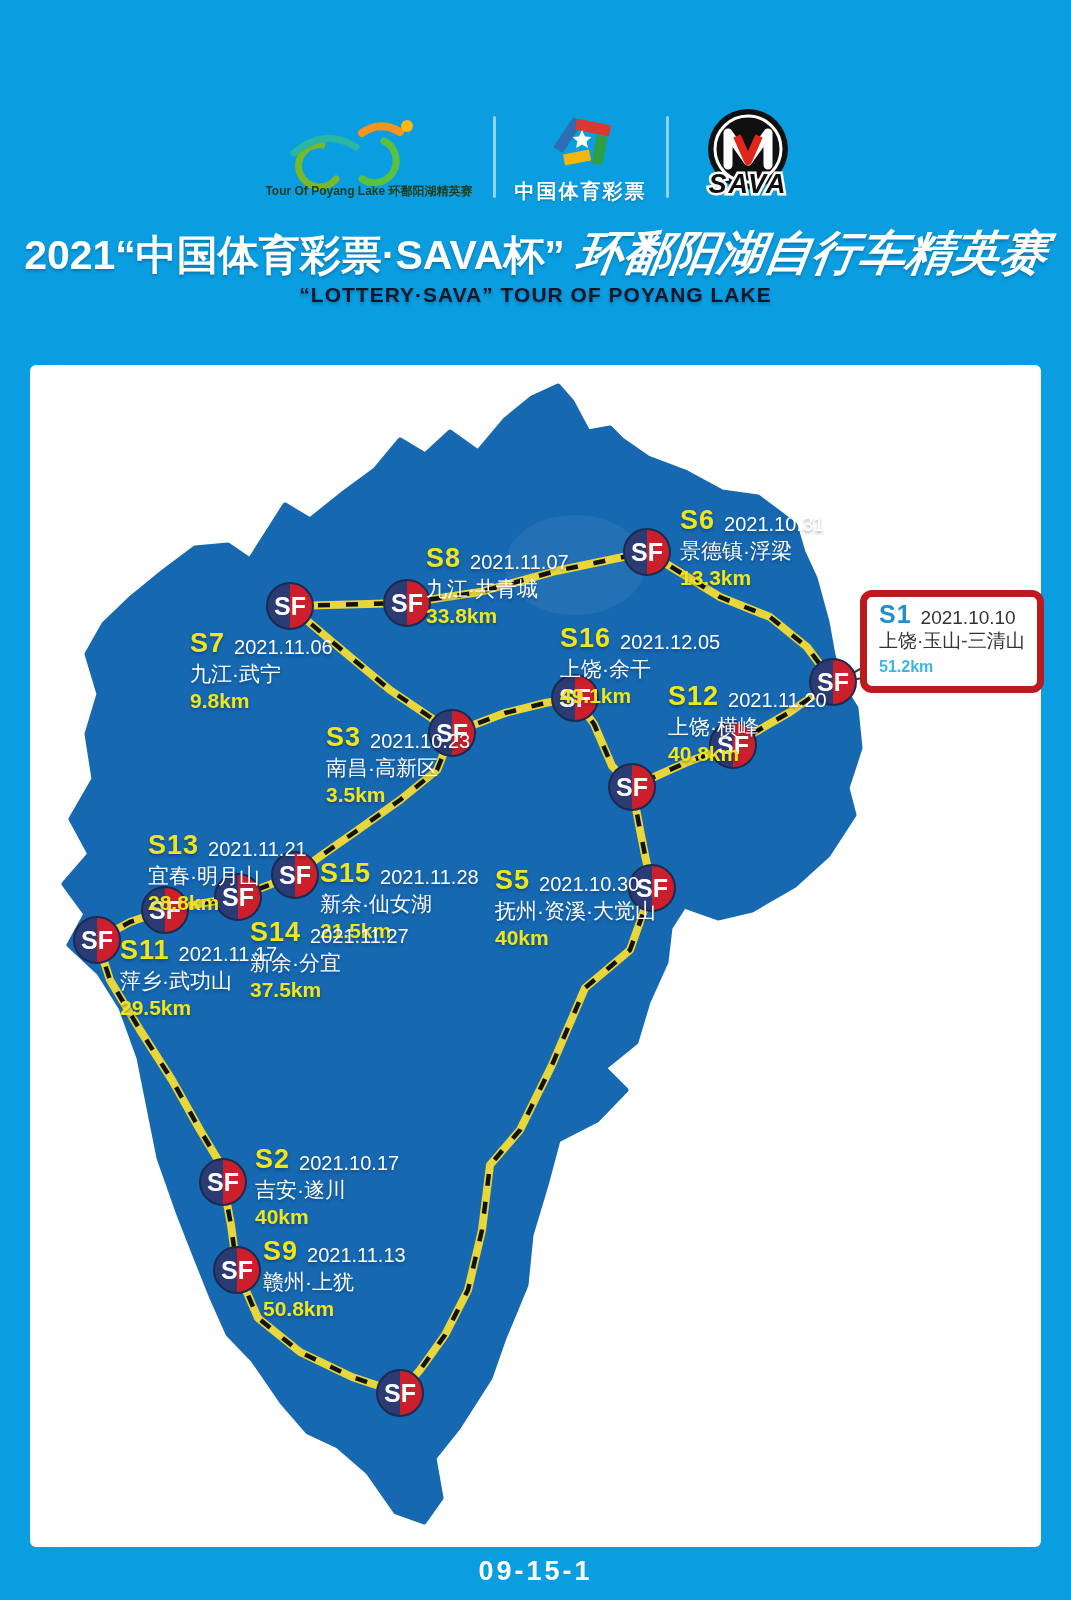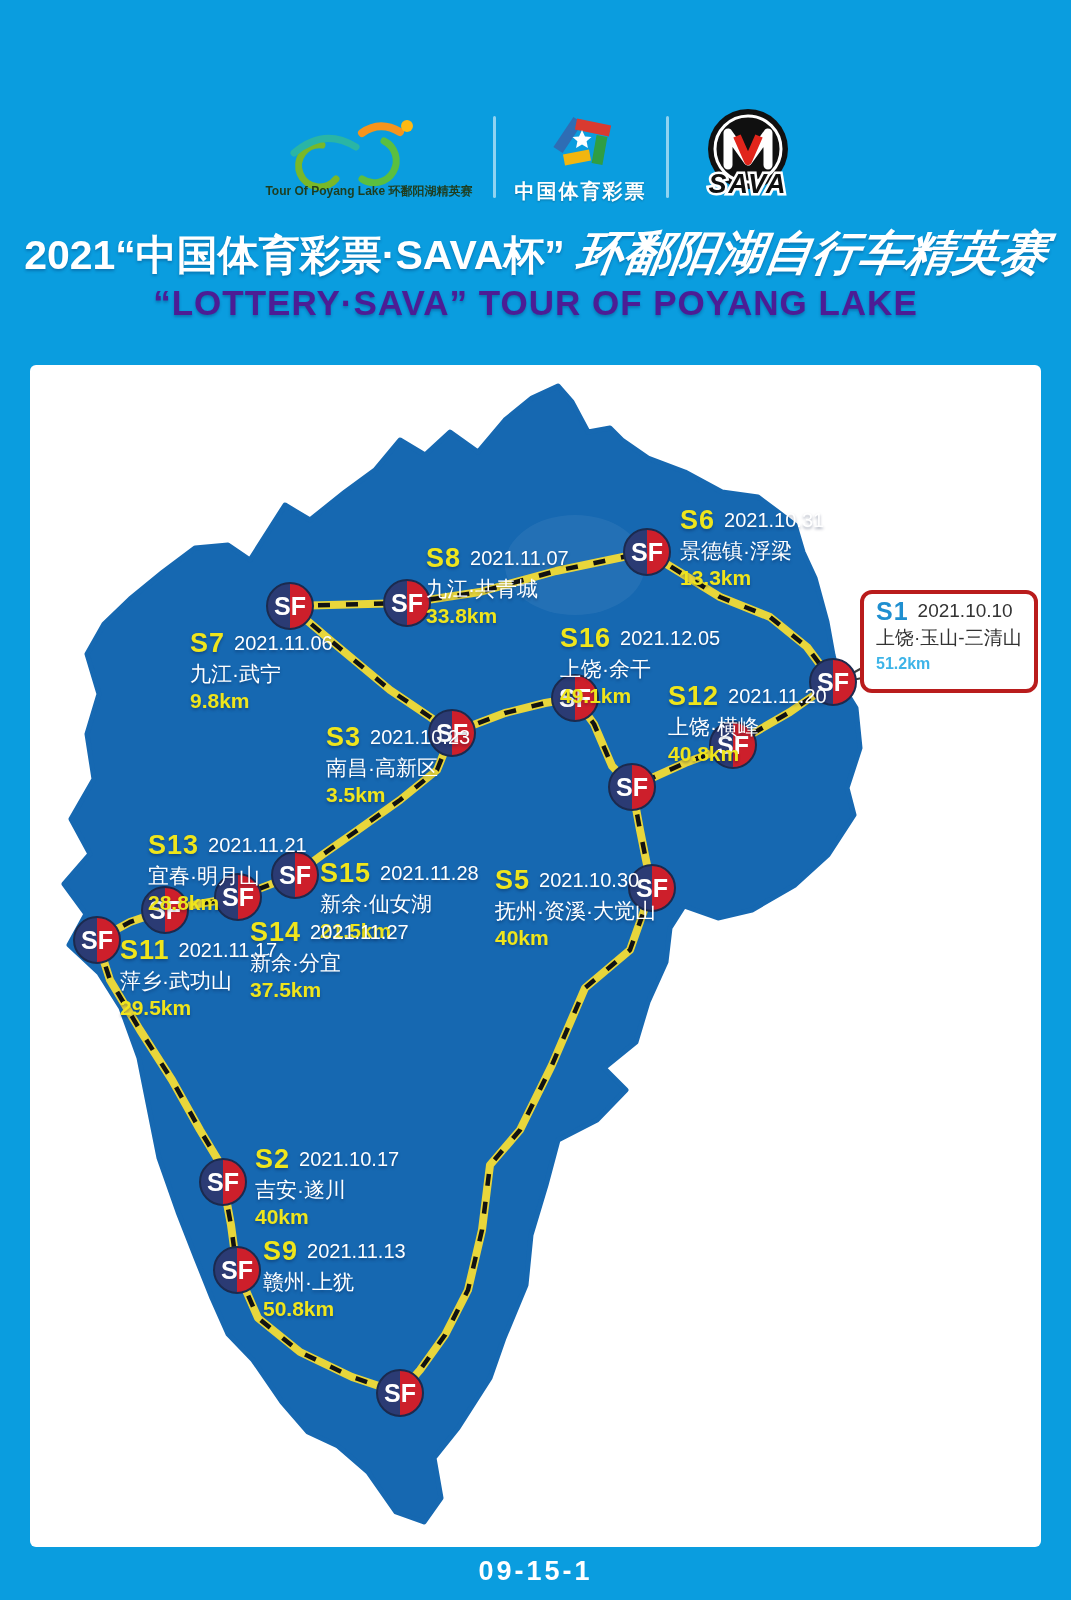--- a/index.html
+++ b/index.html
@@ -12,35 +12,35 @@
   .poster{position:relative;width:1071px;height:1600px;background:var(--bg)}
 
   
   .logo-row{position:absolute;top:92px;left:0;width:100%;height:130px;display:flex;justify-content:center;align-items:center;gap:19px}
   .logo{display:flex;flex-direction:column;align-items:center}
   .logo-sep{width:3px;height:82px;background:rgba(255,255,255,.55);border-radius:2px}
   .lottery-caption{color:#fff;font-weight:bold;font-size:20px;margin-top:4px;letter-spacing:2px;text-shadow:0 1px 2px rgba(0,0,0,.25)}
   .title{position:absolute;top:222px;width:100%;text-align:center;color:#fff;white-space:nowrap;text-shadow:0 2px 3px rgba(0,30,80,.3)}
   .title-main{font-size:41px;font-weight:bold}
   .title-script{font-size:47px;font-weight:bold;font-style:italic;font-family:"DejaVu Serif","Liberation Serif",serif;display:inline-block;transform:skewX(-8deg);margin-left:12px}
-  .subtitle{position:absolute;top:283px;width:100%;text-align:center;color:#4c1d95;font-size:35px;font-weight:bold;letter-spacing:1px;text-shadow:0 2px 3px rgba(0,30,80,.3)}
+  .subtitle{position:absolute;top:283px;width:100%;text-align:center;color:#0f172a;font-size:21px;font-weight:bold;letter-spacing:1px;text-shadow:0 2px 3px rgba(0,30,80,.3)}
 
   
   .card{position:absolute;left:30px;top:365px;width:1011px;height:1182px;background:#fff;border-radius:6px;z-index:0}
   .map-layer{position:absolute;left:0;top:0;width:1071px;height:1600px;z-index:1;pointer-events:none}
 
   
   .stage{position:absolute;z-index:3;line-height:1.12;white-space:nowrap;text-shadow:0 2px 3px rgba(0,20,60,.35)}
-  .stage .l1{display:flex;align-items:center}
+  .stage .l1{display:flex;align-items:flex-end}
   .stage .num{font-size:27px;font-weight:bold;color:var(--accent);letter-spacing:1px}
   .stage .date{font-size:20px;color:#fff;margin-left:9px}
   .stage .loc{font-size:21px;color:#fff;margin-top:4px}
   .stage .dist{font-size:21px;font-weight:bold;color:var(--accent);margin-top:3px}
 
-  .bubble{background:#fff;border:4px solid #b91c1c;border-radius:12px;padding:3px 12px 16px;z-index:4;text-shadow:none}
+  .bubble{background:#fff;border:7px solid #b91c1c;border-radius:12px;padding:3px 12px 10px;z-index:4;text-shadow:none}
   .bubble .num{color:var(--co-blue);font-size:25px}
   .bubble .date{color:#333;font-size:19px}
   .bubble .loc{color:#333;font-size:19px;margin-top:2px}
   .bubble .dist{color:var(--co-cyan);font-size:16px;margin-top:7px}
 
   .footer-code{position:absolute;top:1556px;width:100%;text-align:center;color:#fff;font-size:27px;font-weight:bold;letter-spacing:3px;z-index:2}
 </style>
 </head>
 <body>
 

